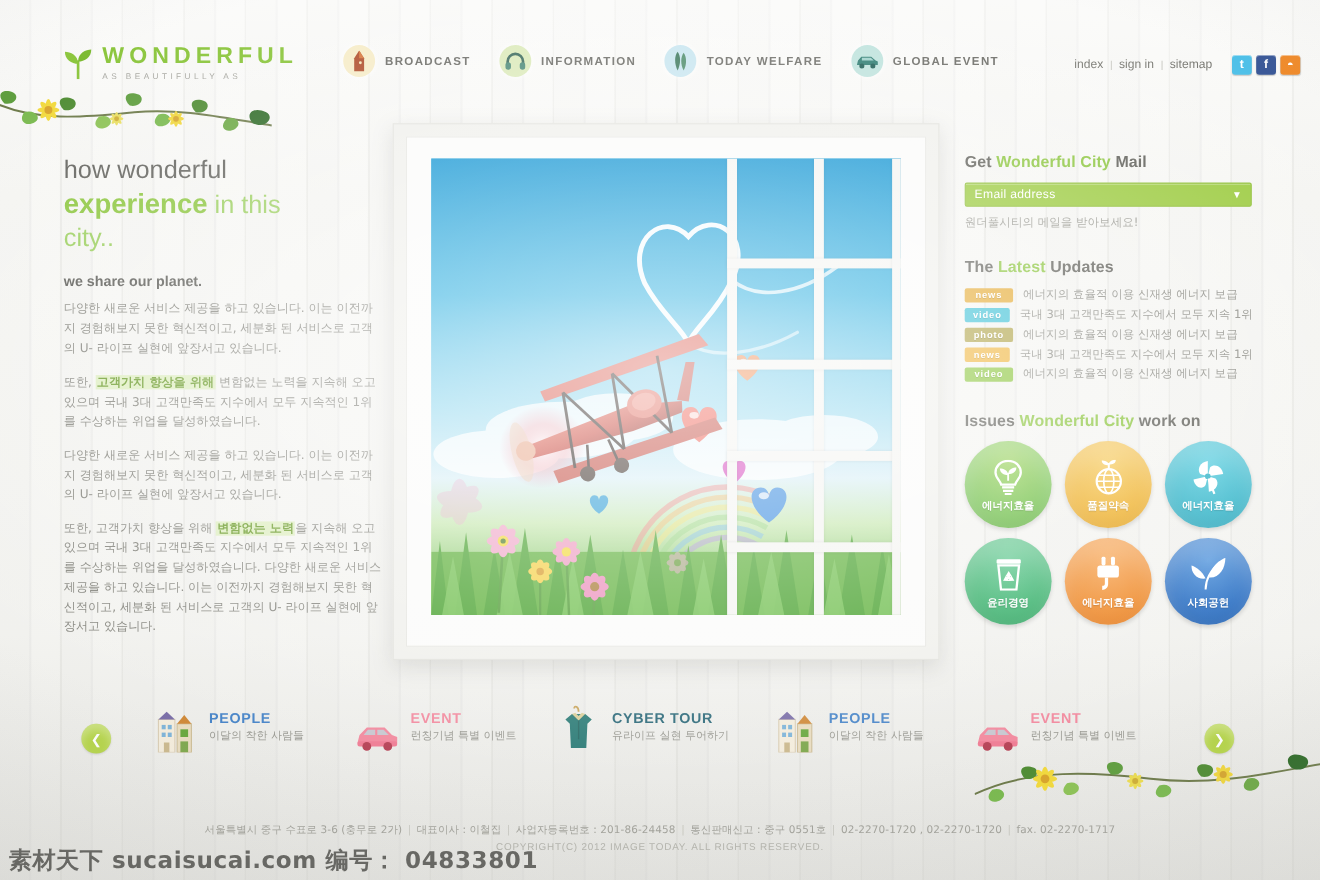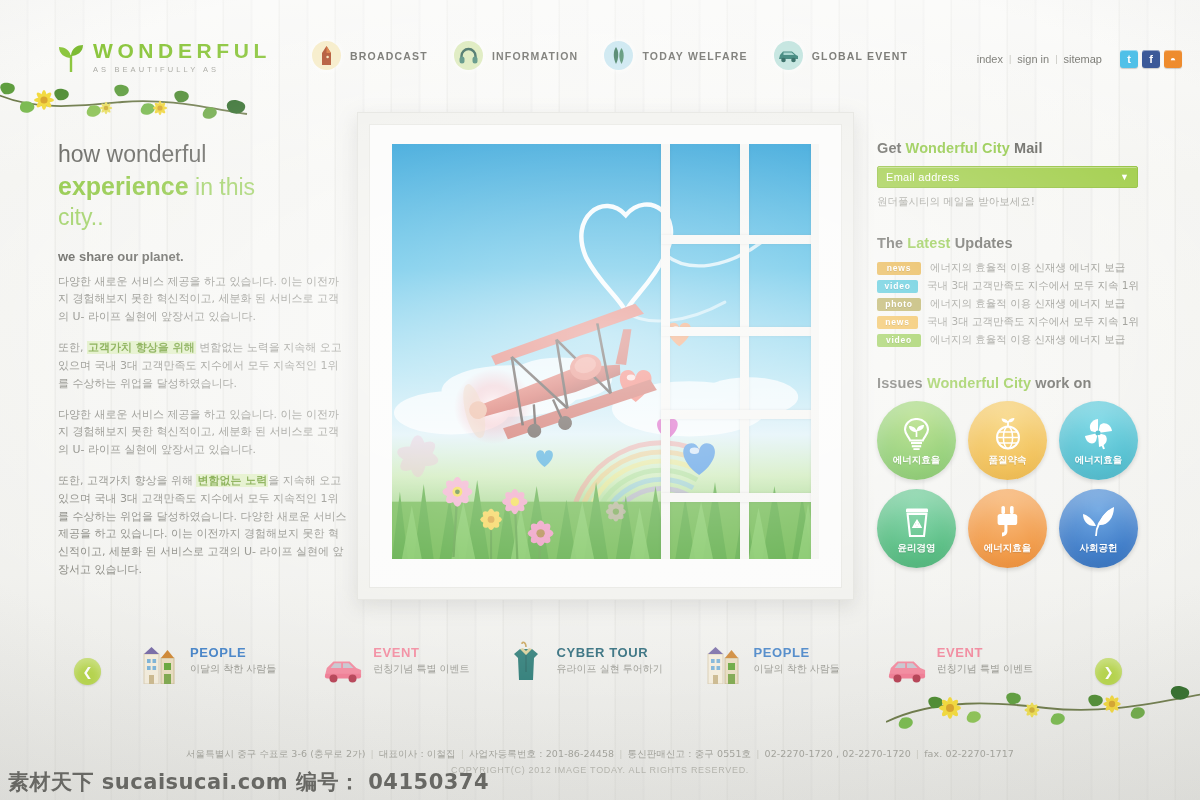--- a/index.html
+++ b/index.html
@@ -798,14 +798,14 @@
 
   <div id="footer">
     <div id="footer-line1">
       <span>서울특별시 중구 수표로 3-6 (충무로 2가)</span><span class="sep">|</span><span>대표이사 : 이철집</span><span class="sep">|</span><span>사업자등록번호 : 201-86-24458</span><span class="sep">|</span><span>통신판매신고 : 중구 0551호</span><span class="sep">|</span><span>02-2270-1720 , 02-2270-1720</span><span class="sep">|</span><span>fax. 02-2270-1717</span>
     </div>
     <div id="footer-line2">COPYRIGHT(C) 2012 IMAGE TODAY. ALL RIGHTS RESERVED.</div>
   </div>
 
   <div id="vignette"></div>
 
-  <div id="watermark">素材天下 sucaisucai.com  编号： 04150374</div>
+  <div id="watermark">素材天下 sucaisucai.com  编号： 04833801</div>
 </div>
 
 </body></html>

